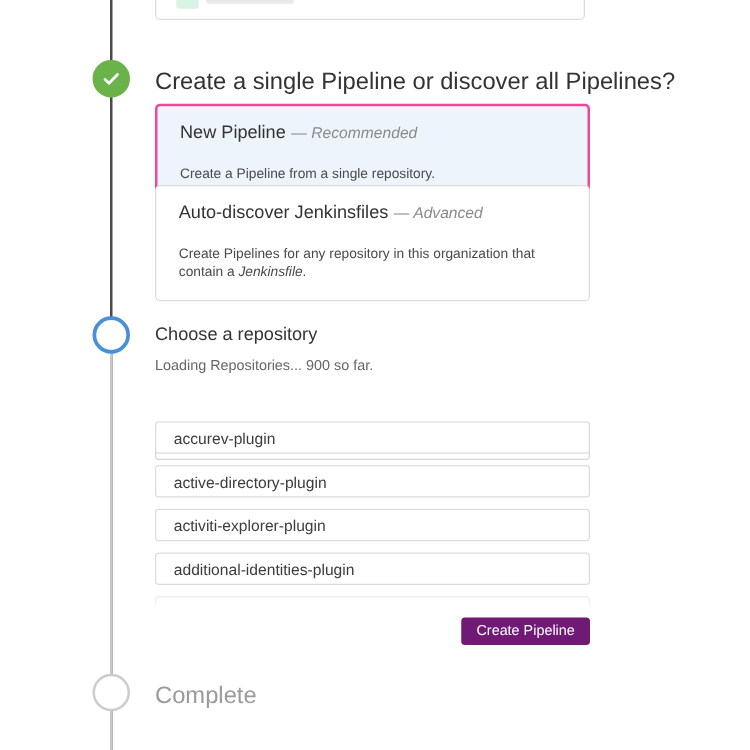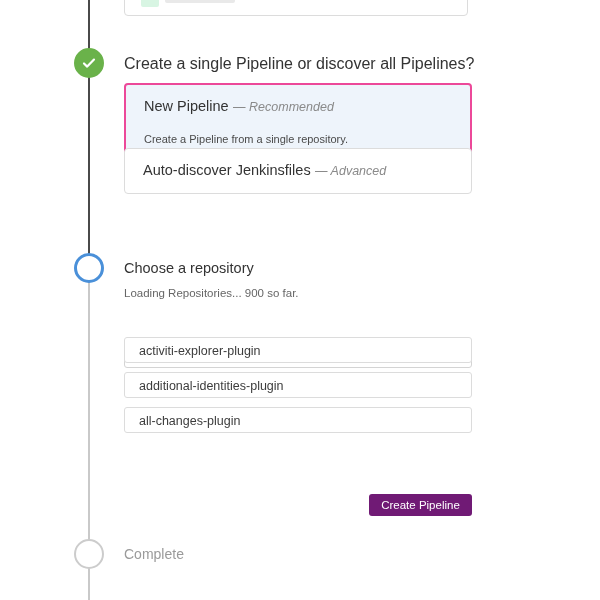--- a/index.html
+++ b/index.html
@@ -88,21 +88,21 @@
     position: absolute;
     left: 40px;
     top: 18px;
     width: 70px;
     height: 6px;
     background: #e9e9e9;
     border-radius: 2px;
   }
 
   .section-heading {
-    font-size: 16px;
+    font-size: 19px;
     color: #333333;
     margin: 0;
     font-weight: normal;
   }
 
   .q-heading {
     position: absolute;
     left: 124px;
     top: 55px;
   }
@@ -235,21 +235,21 @@
     border-radius: 3px;
     font-family: "Liberation Sans", sans-serif;
     font-size: 11.5px;
     cursor: default;
   }
 
   .complete-label {
     position: absolute;
     left: 124px;
     top: 546px;
-    font-size: 14px;
+    font-size: 19px;
     color: #9a9a9a;
   }
 </style>
 </head>
 <body>
 
 <div class="rail"></div>
 <div class="rail-lower"></div>
 
 <div class="step-marker marker-done">
@@ -269,34 +269,37 @@
 
 <div class="option-card option-selected">
   <span class="option-title">New Pipeline</span>
   <span class="option-tag">— Recommended</span>
   <div class="option-desc">Create a Pipeline from a single repository.</div>
 </div>
 
 <div class="option-card option-plain">
   <span class="option-title">Auto-discover Jenkinsfiles</span>
   <span class="option-tag">— Advanced</span>
+  <div class="option-desc"><span>Create Pipelines for any repository in this organization that contain a </span><em>Jenkinsfile</em><span>.</span></div>
 </div>
 
 <div class="section-heading repo-heading">Choose a repository</div>
 <div class="loading-text">Loading Repositories... 900 so far.</div>
 
 <div class="search-box">
   <svg class="search-icon" width="13" height="13" viewBox="0 0 14 14">
     <circle cx="5.6" cy="5.6" r="4.1" stroke="#7a7a7a" stroke-width="1.3" fill="none"></circle>
     <line x1="8.7" y1="8.7" x2="12.6" y2="12.6" stroke="#7a7a7a" stroke-width="1.3" stroke-linecap="round"></line>
   </svg>
   <input class="search-input" type="text" placeholder="Search..." style="">
 </div>
 
 <div class="repo-list">
+  <div class="repo-item">accurev-plugin</div>
+  <div class="repo-item">active-directory-plugin</div>
   <div class="repo-item">activiti-explorer-plugin</div>
   <div class="repo-item">additional-identities-plugin</div>
   <div class="repo-item">all-changes-plugin</div>
 </div>
 <div class="list-fade"></div>
 
 <button class="create-button">Create Pipeline</button>
 
 <div class="complete-label">Complete</div>
 

